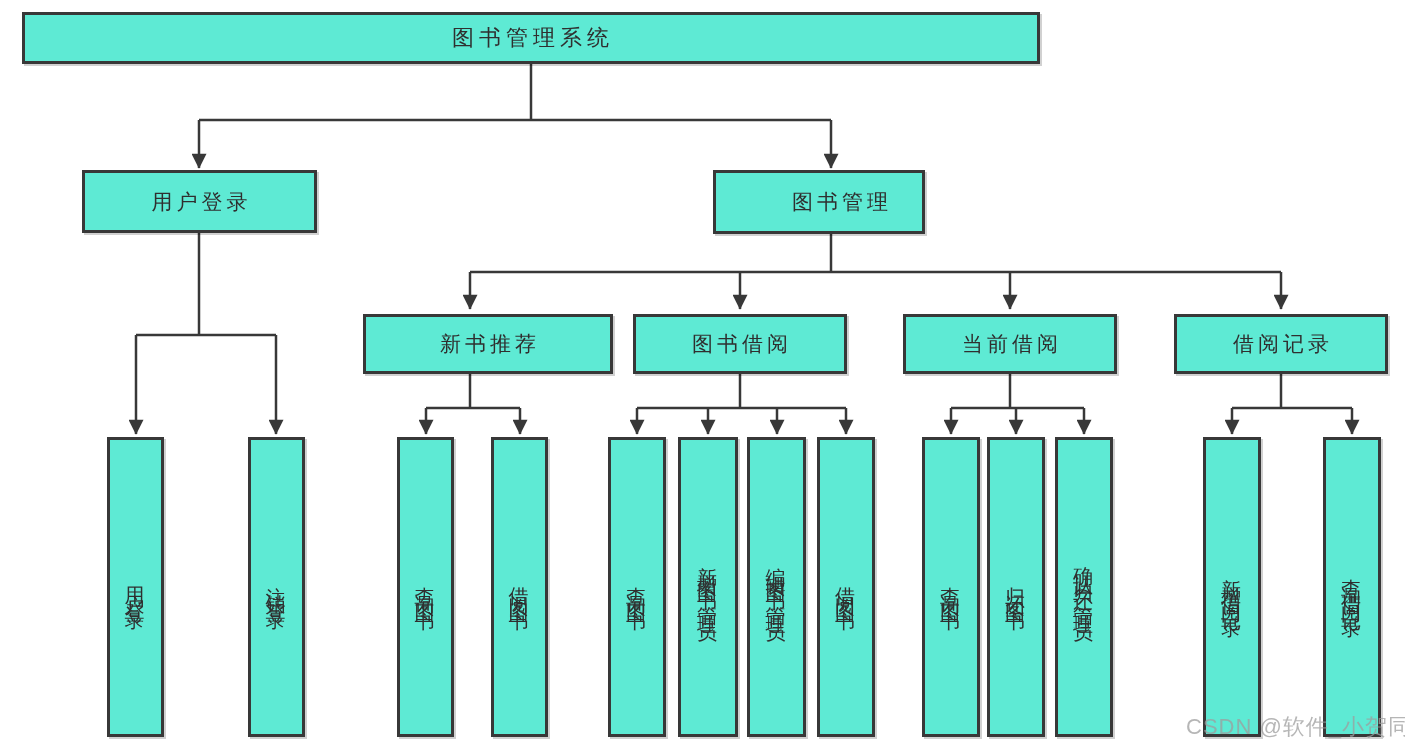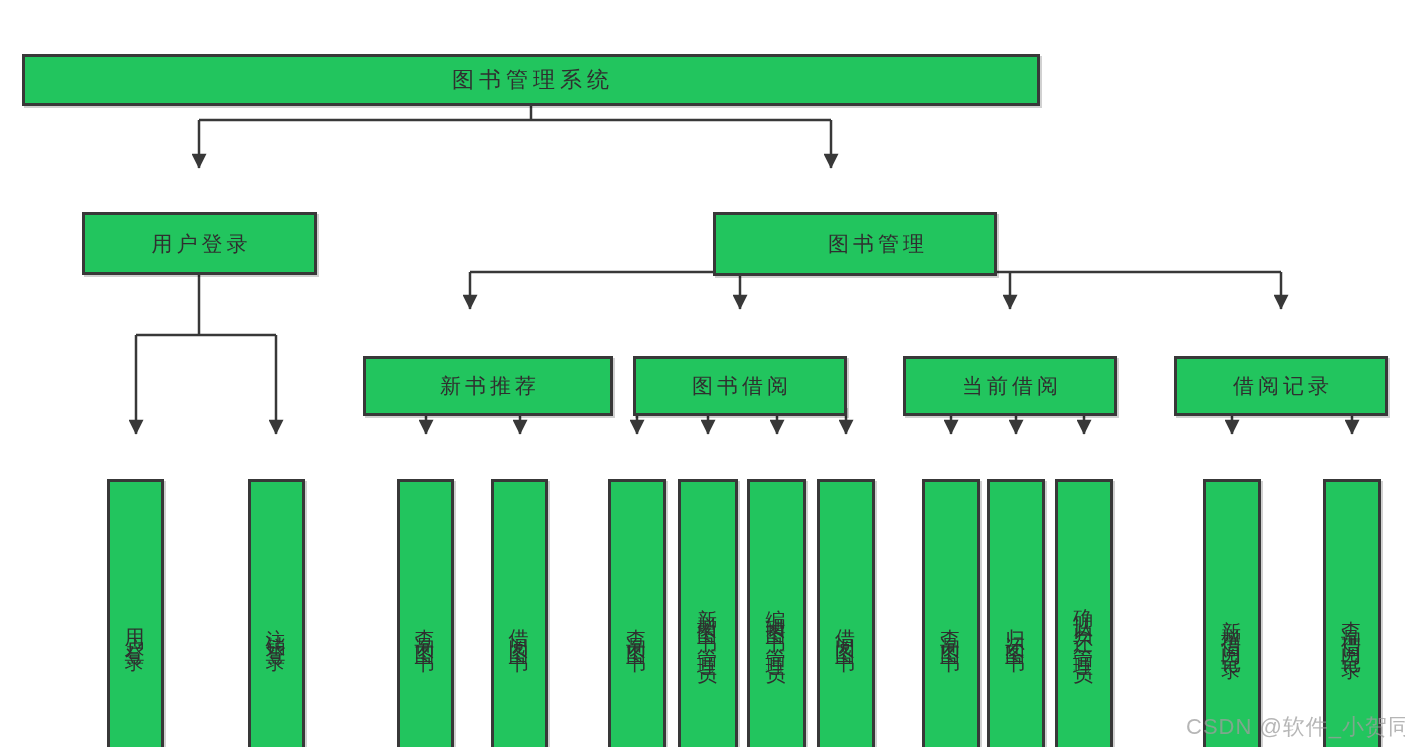--- a/index.html
+++ b/index.html
@@ -13,28 +13,27 @@
     color: #2f2f2f;
   }
   .connectors {
     position: absolute;
     left: 0; top: 0;
     width: 1405px; height: 747px;
   }
   .hbox, .vbox {
     position: absolute;
     box-sizing: border-box;
-    background: #22c55e;
+    background: #5eead4;
     border: 3px solid #383838;
     box-shadow: 2px 2px 0 rgba(0,0,0,0.18);
     display: flex;
     align-items: center;
     justify-content: center;
     white-space: nowrap;
-    margin-top: 42px;
   }
   .hbox {
     font-size: 21px;
     letter-spacing: 4px;
     text-indent: 4px;
   }
   .hbox.root {
     font-size: 22px;
     letter-spacing: 5px;
   }
@@ -104,21 +103,21 @@
       <path d="M1281,374 V408"></path>
       <path d="M1232,408 H1352"></path>
       <path d="M1232,408 V434" marker-end="url(#arw)"></path>
       <path d="M1352,408 V434" marker-end="url(#arw)"></path>
     </g>
   </svg>
 
   <div class="hbox root" style="left:22px; top:12px; width:1018px; height:52px;">图书管理系统</div>
 
   <div class="hbox" style="left:82px; top:170px; width:235px; height:63px;">用户登录</div>
-  <div class="hbox" style="left:713px; top:170px; width:284px; height:64px;padding-left:42px;">图书管理</div>
+  <div class="hbox" style="left:713px; top:170px; width:212px; height:64px;padding-left:42px;">图书管理</div>
 
   <div class="hbox" style="left:363px; top:314px; width:250px; height:60px;">新书推荐</div>
   <div class="hbox" style="left:903px; top:314px; width:214px; height:60px;">当前借阅</div>
   <div class="hbox" style="left:633px; top:314px; width:214px; height:60px;">图书借阅</div>
   <div class="hbox" style="left:1174px; top:314px; width:214px; height:60px;">借阅记录</div>
 
   <div class="vbox" style="left:107px; top:437px; width:57px; height:300px;">用户登录</div>
   <div class="vbox" style="left:248px; top:437px; width:57px; height:300px;">注销登录</div>
 
   <div class="vbox" style="left:397px; top:437px; width:57px; height:300px;">查询图书</div>

